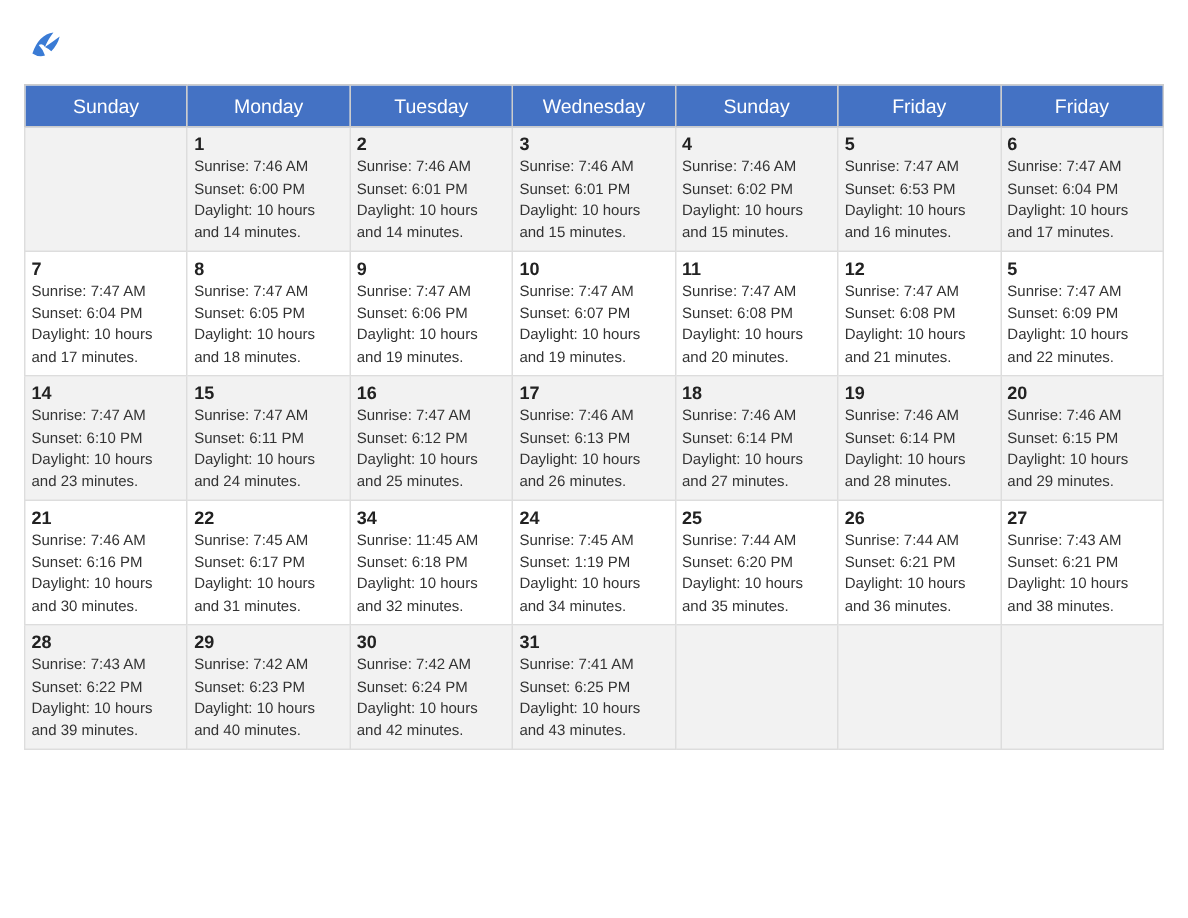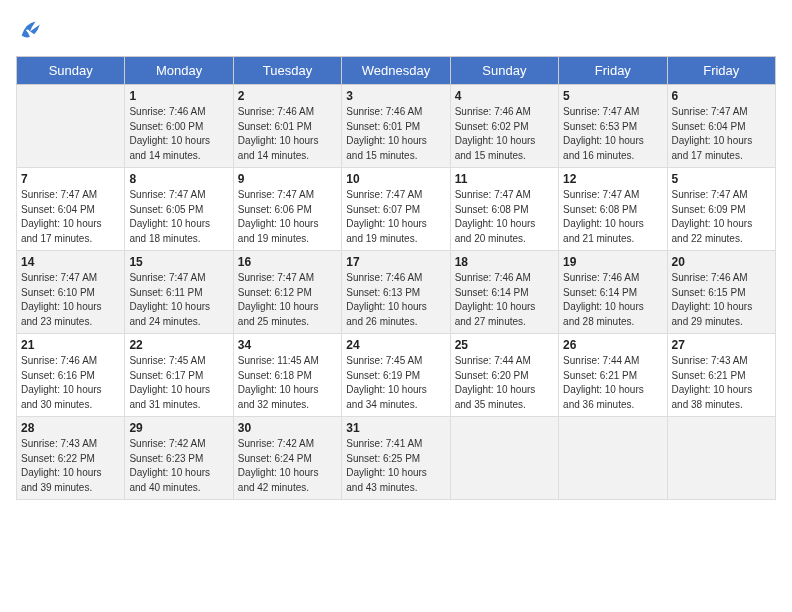--- a/index.html
+++ b/index.html
@@ -288,21 +288,21 @@
         <td>
           <span class="day-number">34</span>
           <div class="day-info">Sunrise: 11:45 AM
 Sunset: 6:18 PM
 Daylight: 10 hours
 and 32 minutes.</div>
         </td>
         <td>
           <span class="day-number">24</span>
           <div class="day-info">Sunrise: 7:45 AM
-Sunset: 6:19 PM
+Sunset: 1:19 PM
 Daylight: 10 hours
 and 34 minutes.</div>
         </td>
         <td>
           <span class="day-number">25</span>
           <div class="day-info">Sunrise: 7:44 AM
 Sunset: 6:20 PM
 Daylight: 10 hours
 and 35 minutes.</div>
         </td>

